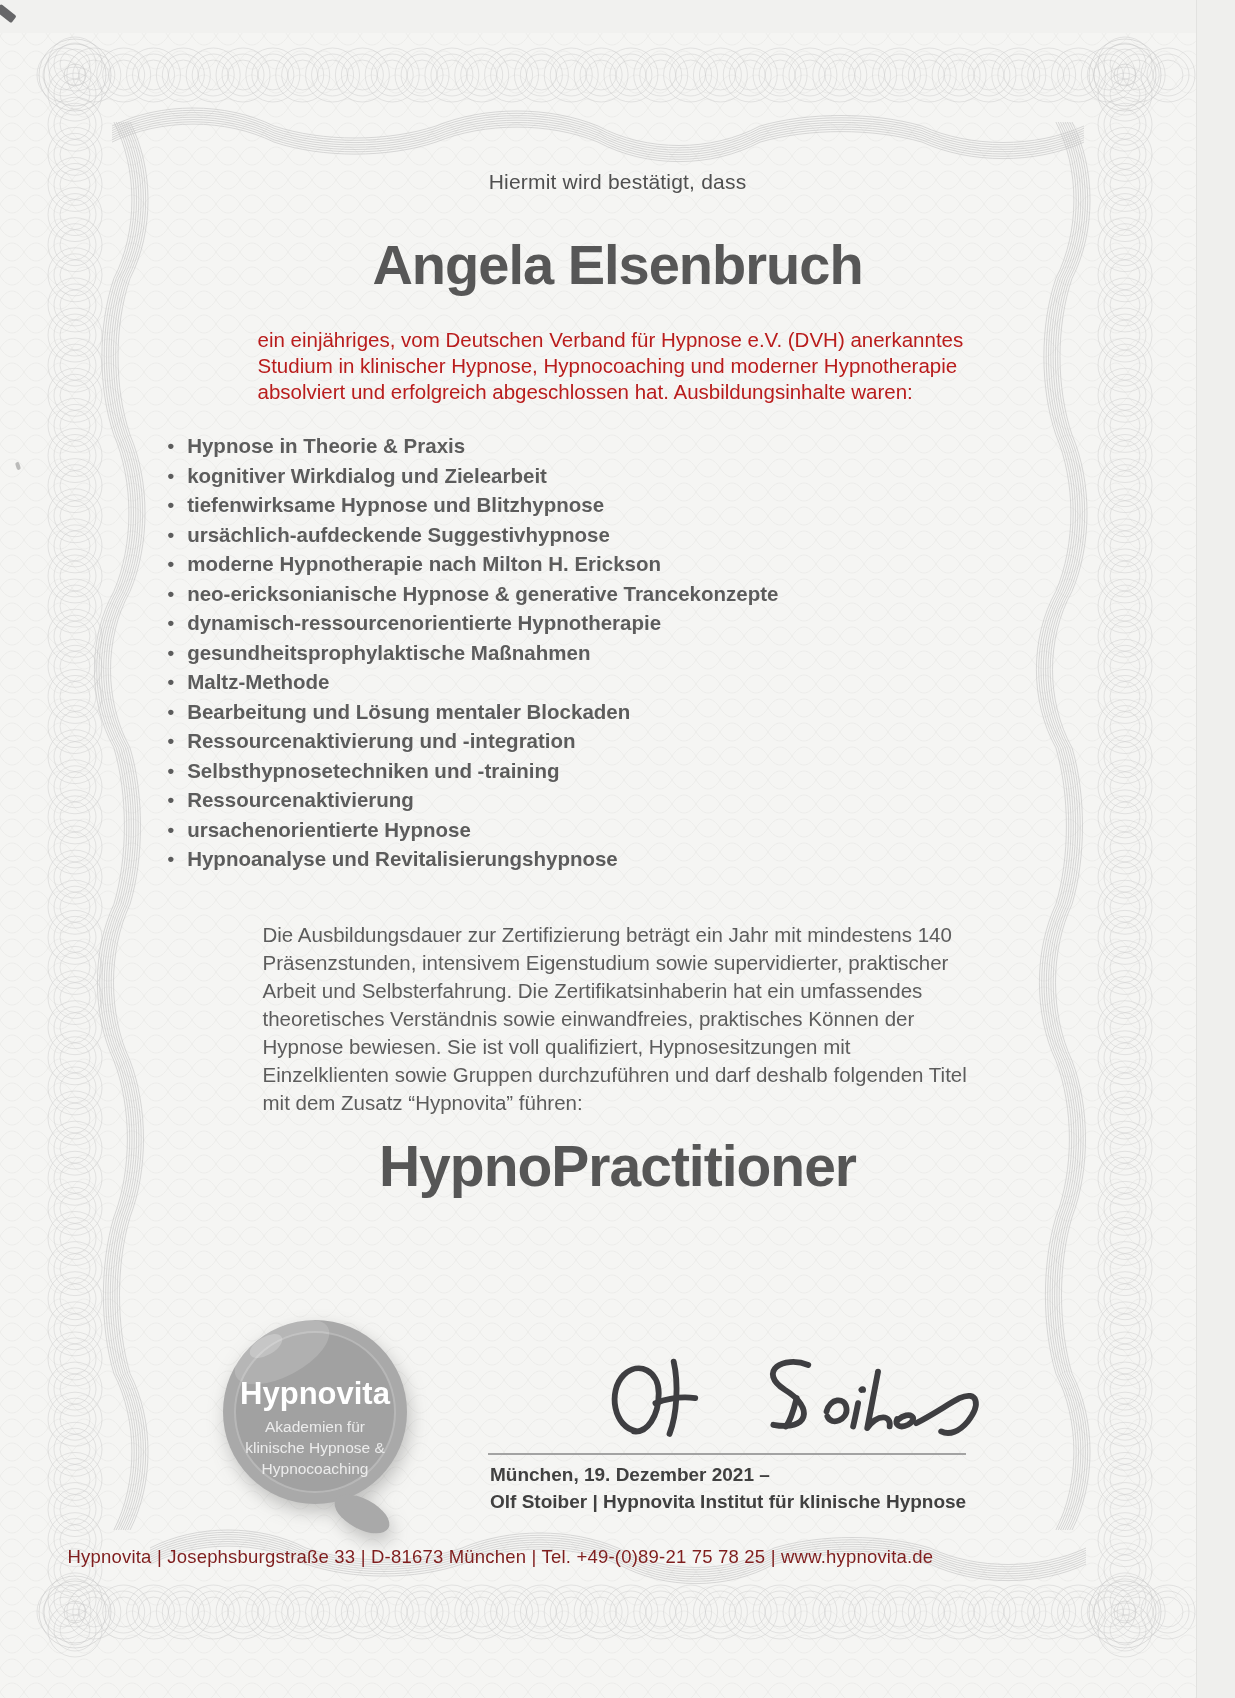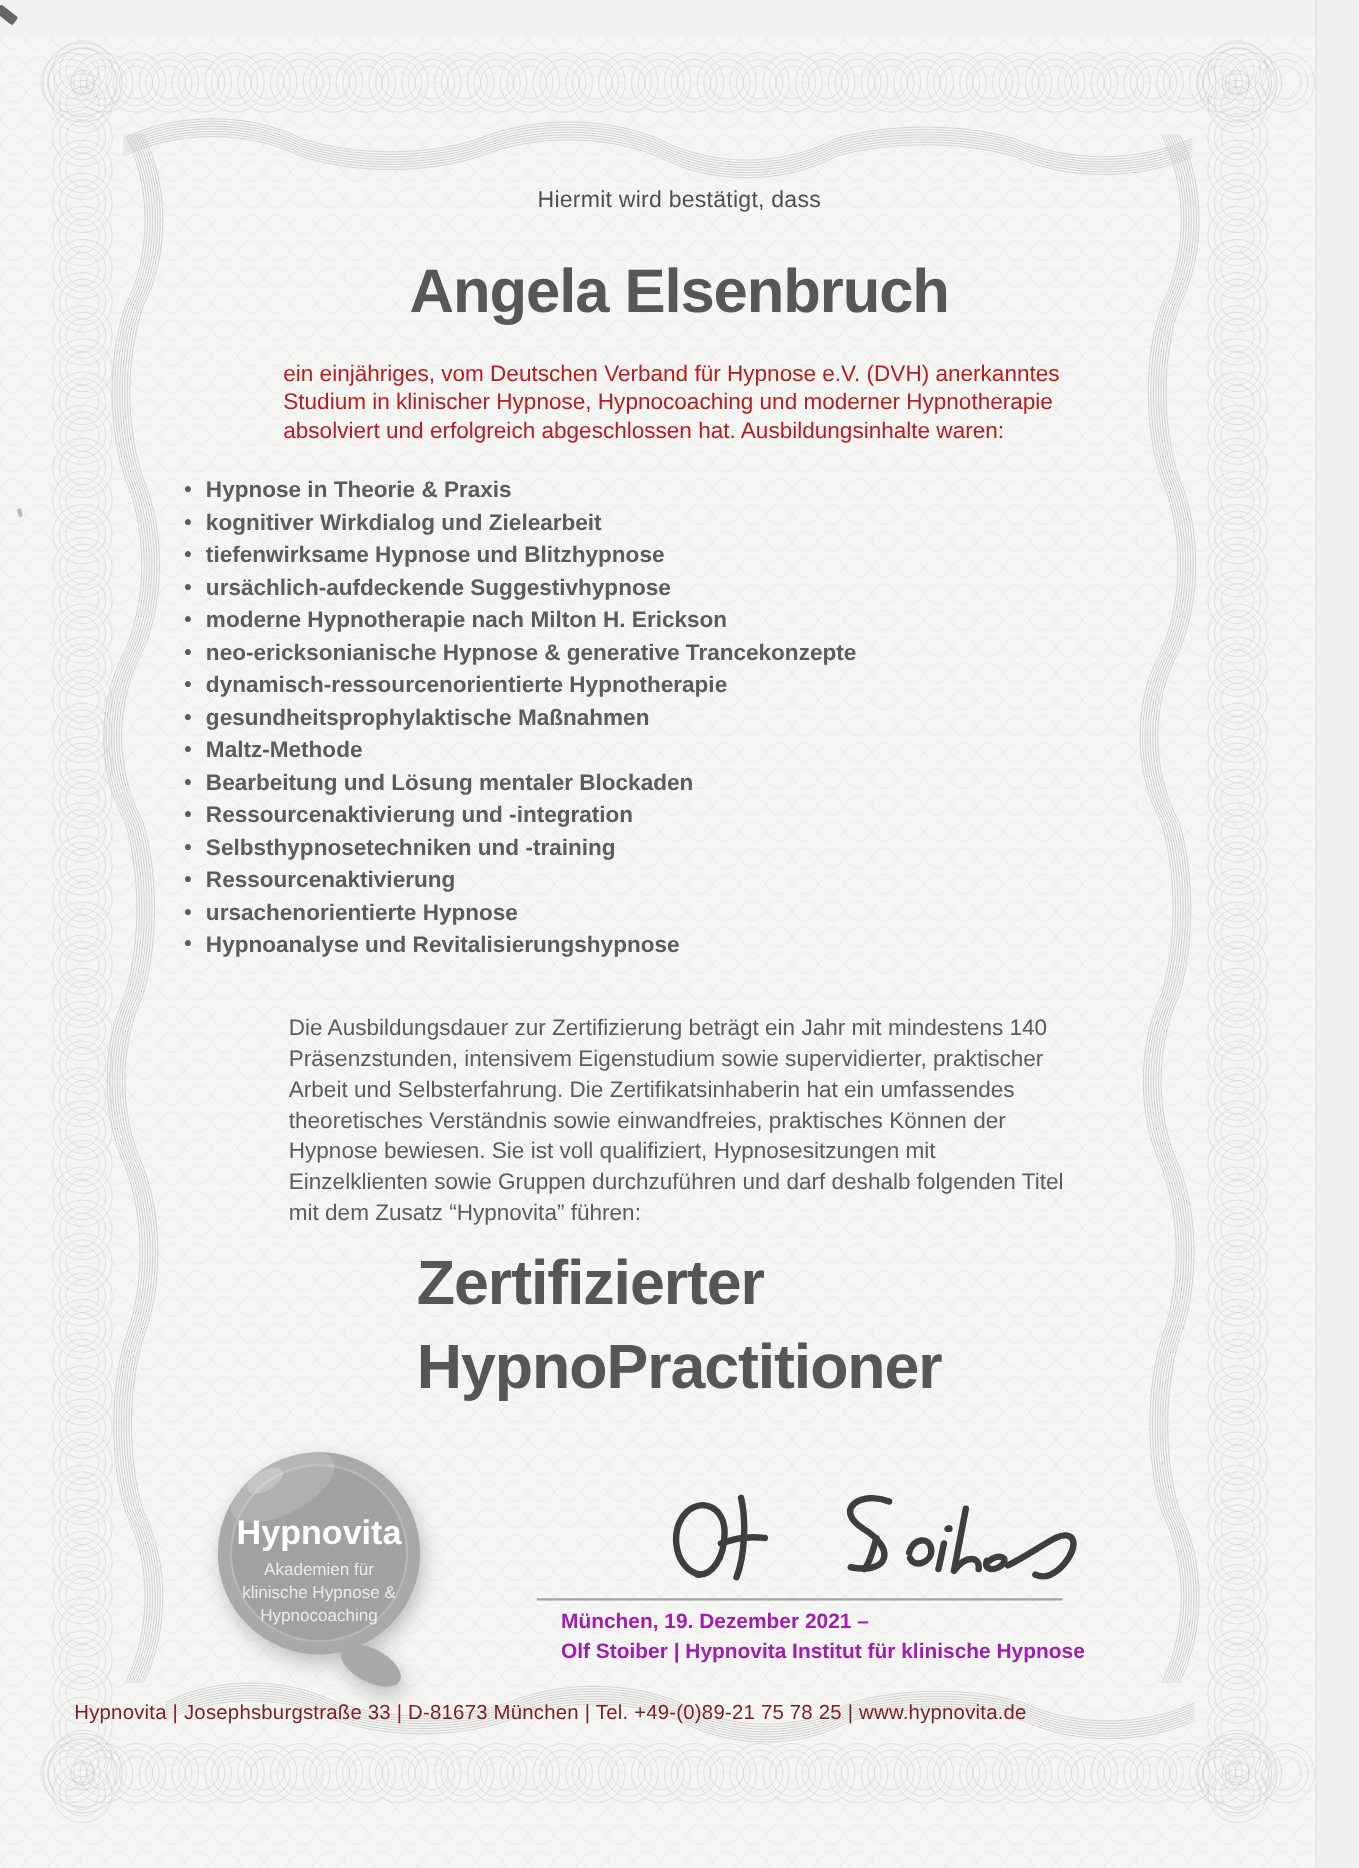--- a/index.html
+++ b/index.html
@@ -21,28 +21,28 @@
 
   .confirm{top:170px;font-size:21px;color:#4f4f4f;letter-spacing:.2px;}
   .name{top:232px;font-size:56px;font-weight:bold;color:#575757;letter-spacing:-1px;white-space:nowrap;}
   .intro{top:327px;width:720px;font-size:20.5px;line-height:26px;color:#b91c1c;}
   .curriculum{top:432px;width:900px;list-style:none;margin:0;padding:0;font-size:20.5px;color:#5c5c5c;}
   .curriculum li{line-height:28.5px;font-weight:bold;}
   .curriculum .dot{display:inline-block;margin-right:13px;font-size:19px;color:#5c5c5c;transform:translateY(-1px);}
   .closing{top:910px;width:710px;font-size:20.5px;line-height:28px;color:#5c5c5c;margin-top:11px;}
   .big-title{top:1128px;font-size:57px;line-height:77px;font-weight:bold;color:#565656;letter-spacing:-1px;white-space:nowrap;}
 
-  .seal-wrap{position:absolute;left:165px;top:1286px;width:250px;height:262px;filter:drop-shadow(3px 8px 9px rgba(70,70,70,.30));}
+  .seal-wrap{position:absolute;left:190px;top:1286px;width:250px;height:262px;filter:drop-shadow(3px 8px 9px rgba(70,70,70,.30));}
   .seal-wrap svg{display:block;}
   .seal-name{font-size:31px;font-weight:bold;fill:#ffffff;}
   .seal-sub{font-size:15.5px;fill:#ececec;}
 
   .sig-svg{position:absolute;left:585px;top:1350px;width:400px;height:108px;}
   .sig-rule{position:absolute;left:488px;top:1453px;width:478px;height:2px;background:#a3a3a3;}
-  .sig-block{position:absolute;left:490px;top:1461px;font-size:19px;font-weight:bold;color:#a21caf;line-height:27px;text-align:left;margin-left:20px;}
+  .sig-block{position:absolute;left:490px;top:1461px;font-size:19px;font-weight:bold;color:#404040;line-height:27px;text-align:left;}
 
   .footer{top:1546px;width:1100px;font-size:18.5px;color:#7f1d1d;letter-spacing:.2px;white-space:nowrap;}
 </style>
 </head>
 <body>
 
 <div class="page">
 
   <svg id="deco" width="1235" height="1698" viewBox="0 0 1235 1698">
     <defs>
@@ -684,21 +684,20 @@
       <li><span class="dot">•</span><span>Ressourcenaktivierung und -integration</span></li>
       <li><span class="dot">•</span><span>Selbsthypnosetechniken und -training</span></li>
       <li><span class="dot">•</span><span>Ressourcenaktivierung</span></li>
       <li><span class="dot">•</span><span>ursachenorientierte Hypnose</span></li>
       <li><span class="dot">•</span><span>Hypnoanalyse und Revitalisierungshypnose</span></li>
     </ul>
 
     <div class="center-col closing">Die Ausbildungsdauer zur Zertifizierung beträgt ein Jahr mit mindestens 140 Präsenzstunden, intensivem Eigenstudium sowie supervidierter, praktischer Arbeit und Selbsterfahrung. Die Zertifikatsinhaberin hat ein umfassendes theoretisches Verständnis sowie einwandfreies, praktisches Können der Hypnose bewiesen. Sie ist voll qualifiziert, Hypnosesitzungen mit Einzelklienten sowie Gruppen durchzuführen und darf deshalb folgenden Titel mit dem Zusatz “Hypnovita” führen:</div>
 
     <div class="center-col big-title">
-      <div>Zertifizierter</div>
       <div>HypnoPractitioner</div>
     </div>
 
     <div class="seal-wrap">
       <svg width="250" height="262" viewBox="0 0 250 262">
         <g fill="#a9a9a9">
           <circle cx="125" cy="126" r="92"></circle>
           <g id="lobes"></g>
           <ellipse cx="172" cy="228" rx="30" ry="15" transform="rotate(28 172 228)"></ellipse>
         </g>

